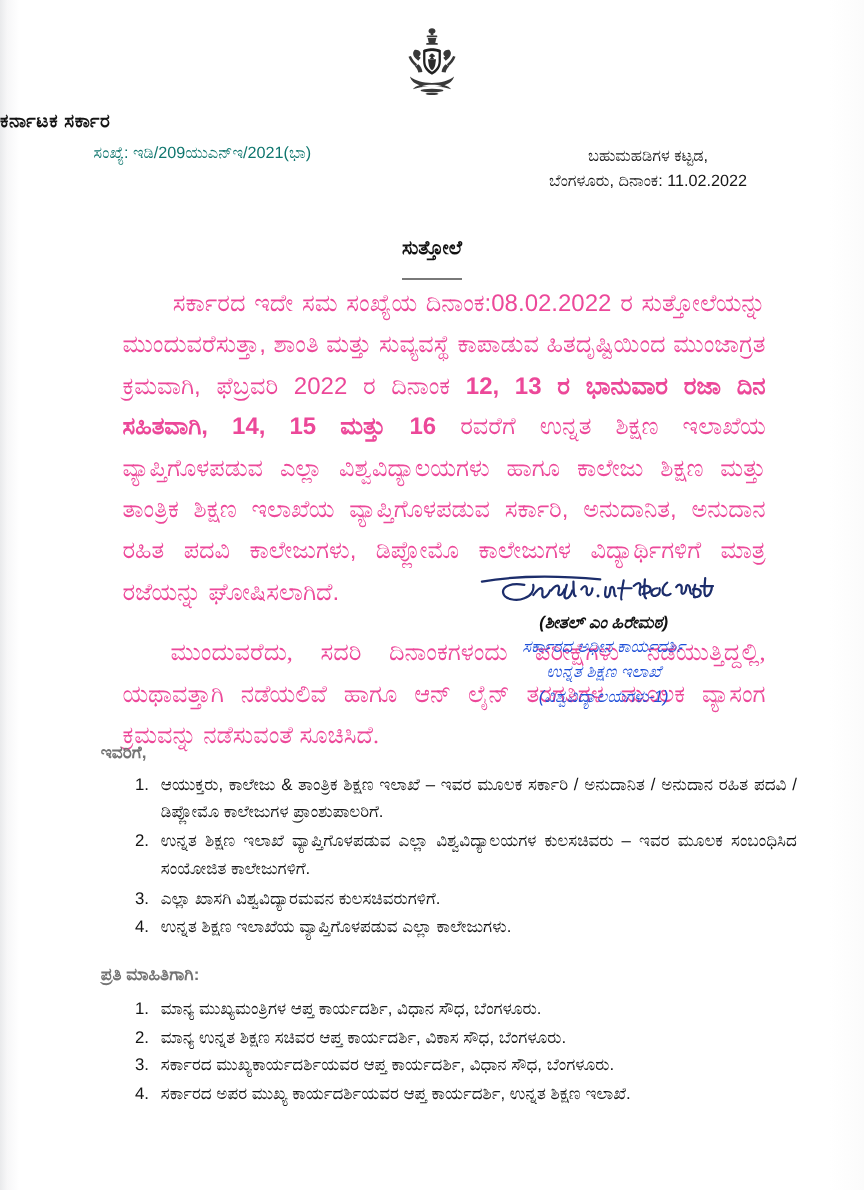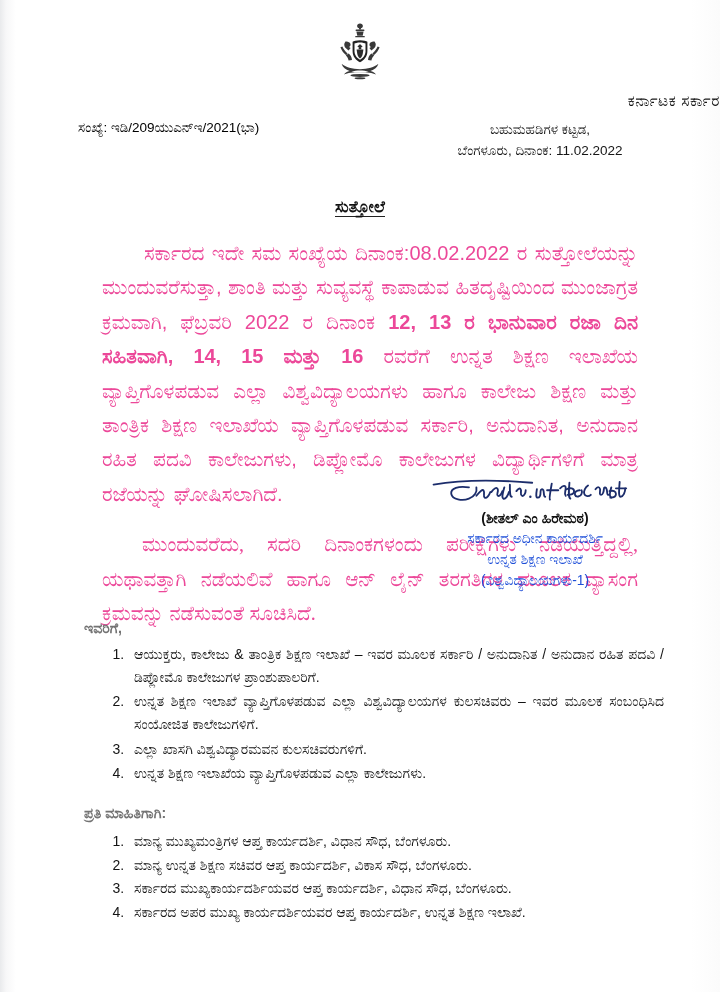--- a/index.html
+++ b/index.html
@@ -39,41 +39,41 @@
     text-align: center;
   }
   .emblem {
     display: inline-block;
     width: 62px;
     height: 64px;
     opacity: .93;
   }
   .govt-name {
     margin-top: 2px;
-    text-align: right;
+    text-align: left;
     font-size: 15.5px;
-    font-weight: 400;
+    font-weight: 700;
     letter-spacing: .6px;
     color: #131313;
   }
 
   
   .header-row {
     position: absolute;
     top: 120px;
     left: 0;
     width: 720px;
     height: 70px;
   }
   .ref-no {
     position: absolute;
     left: 78px;
     top: 0;
     font-size: 13.5px;
-    color: #000000;
+    color: #0f766e;
     white-space: nowrap;
   }
   .address {
     position: absolute;
     left: 404px;
     top: 0;
     width: 272px;
     text-align: center;
     font-size: 13.5px;
     line-height: 1.55;
@@ -87,21 +87,21 @@
     top: 198px;
     left: 0;
     width: 720px;
     text-align: center;
     font-size: 16px;
     font-weight: 700;
     color: #111;
   }
   .doc-title span {
     border-bottom: 1.6px solid #222;
-    padding-bottom: 1px;
+    padding-bottom: 16px;
   }
 
   
   .body-block {
     position: absolute;
     left: 86px;
     width: 552px;
     top: 236px;
   }
   p.para {
@@ -112,24 +112,25 @@
     text-indent: 42px;
     color: #ec4899;
     word-spacing: .5px;
   }
   p.para.p2 { text-indent: 40px; font-family: Liberation Serif, serif; }
   .b { font-weight: 700; }
 
   
   .sign-block {
     position: absolute;
-    right: 40px;
+    right: 72px;
     top: 476px;
     width: 290px;
     text-align: center;
+    font-style: italic;
   }
   .sign-mark {
     height: 34px;
     position: relative;
     margin-bottom: -2px;
   }
   .sign-mark svg { display: block; margin: 0 auto; }
   .sign-name {
     font-size: 14px;
     font-weight: 700;

